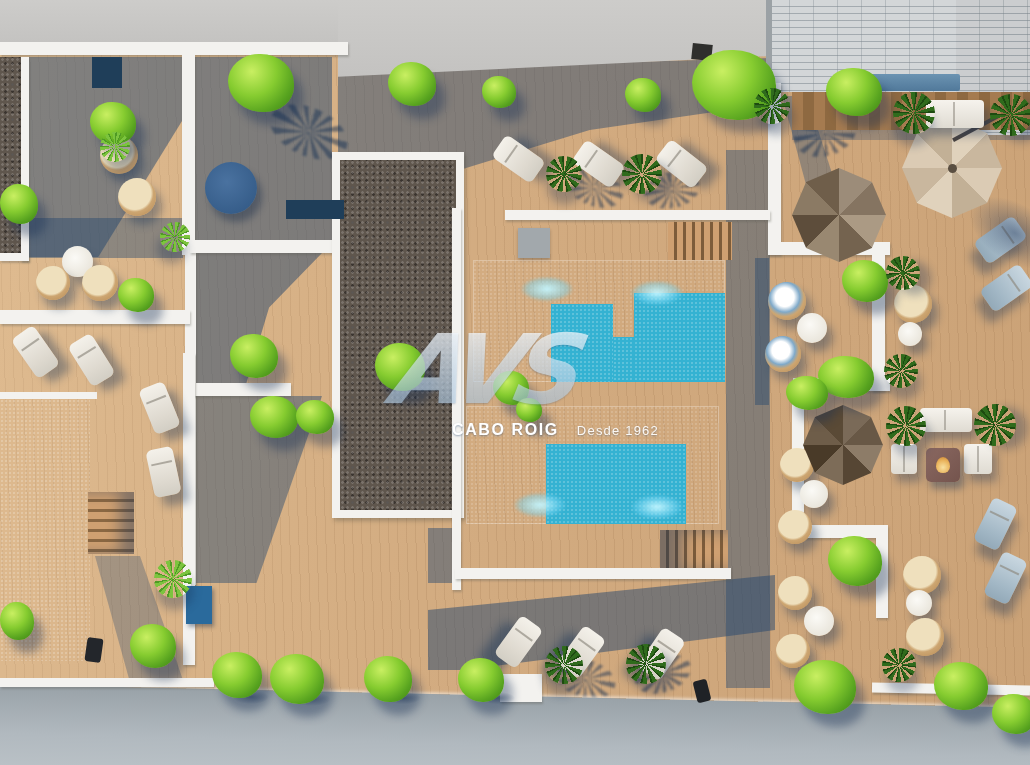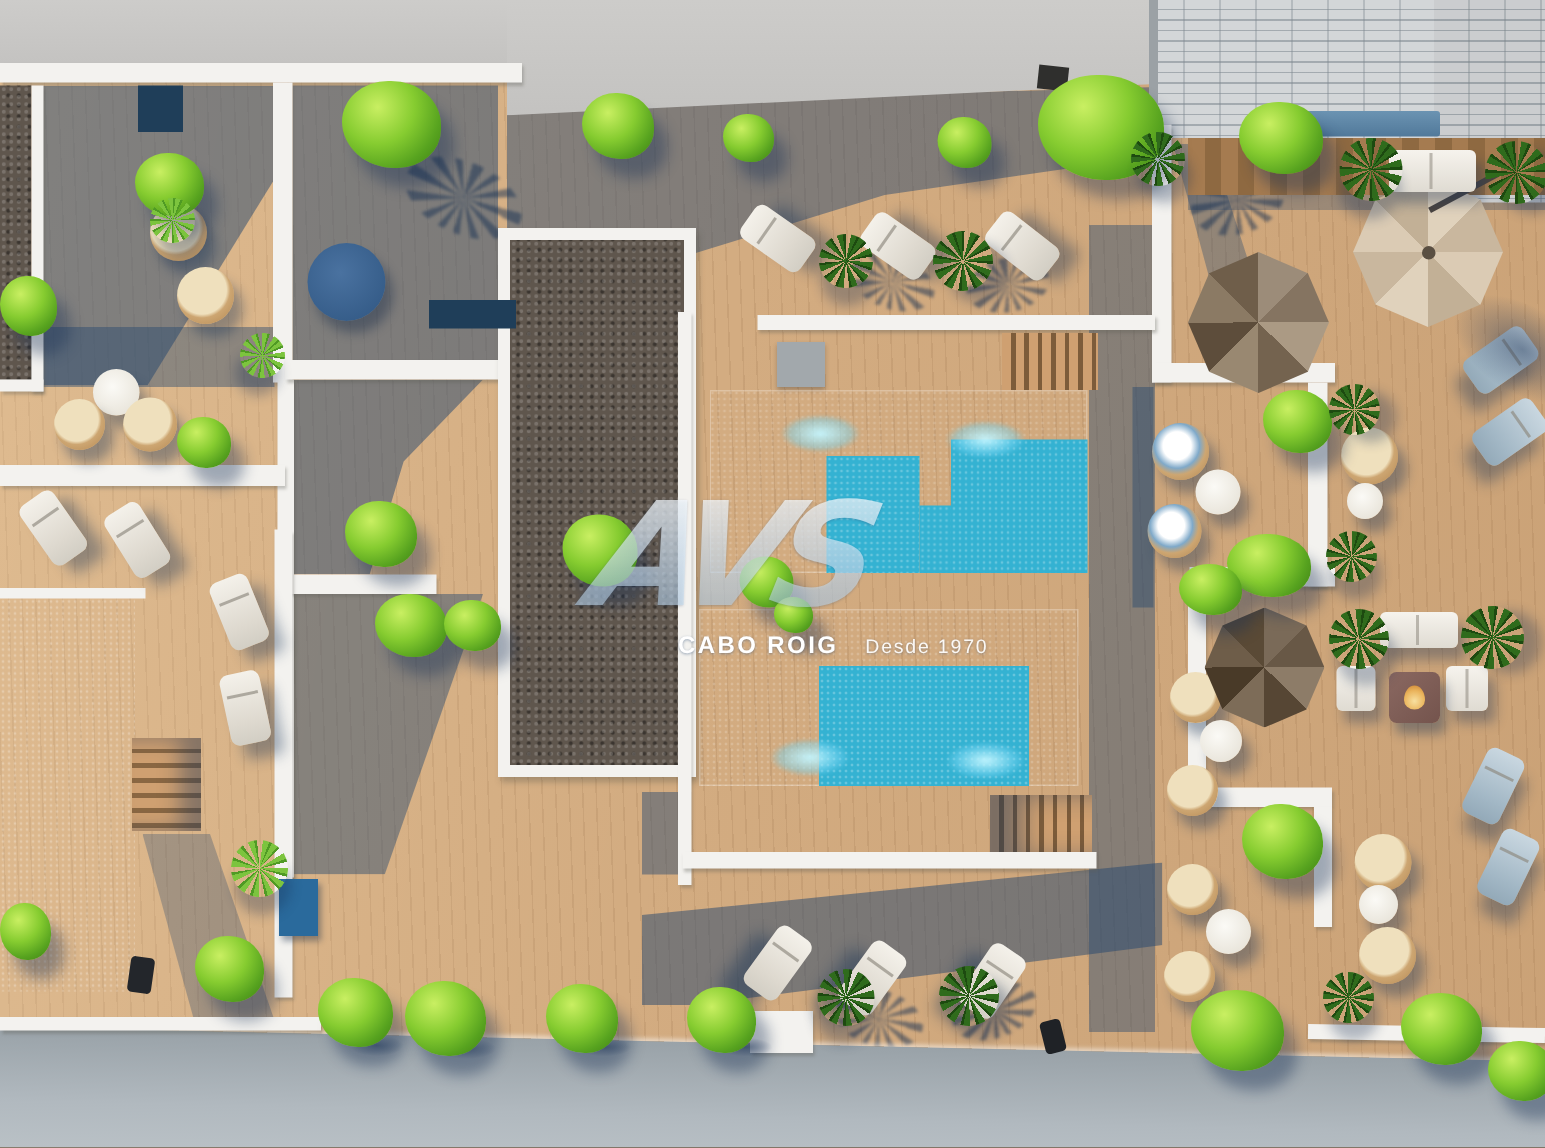--- a/index.html
+++ b/index.html
@@ -279,17 +279,17 @@
       <defs>
         <linearGradient id="wg" x1="0" y1="0" x2="0" y2="1">
           <stop offset="0" stop-color="#ffffff" stop-opacity="0.95"></stop>
           <stop offset="1" stop-color="#a9cbe8" stop-opacity="0.62"></stop>
         </linearGradient>
       </defs>
       <text x="6" y="116" font-family="DejaVu Sans, sans-serif" font-style="italic" font-weight="bold" font-size="128" letter-spacing="-14" fill="url(#wg)" opacity="0.82" transform="skewX(-12)">AVS</text>
     </svg>
     <div class="wmrow" style="margin:-4px 0 0 50px;">
       <span class="wmbrand">CABO ROIG</span>
-      <span class="wmtag">Desde 1970</span>
+      <span class="wmtag">Desde 1962</span>
     </div>
   </div>
 
 </div>
 
 </body></html>

